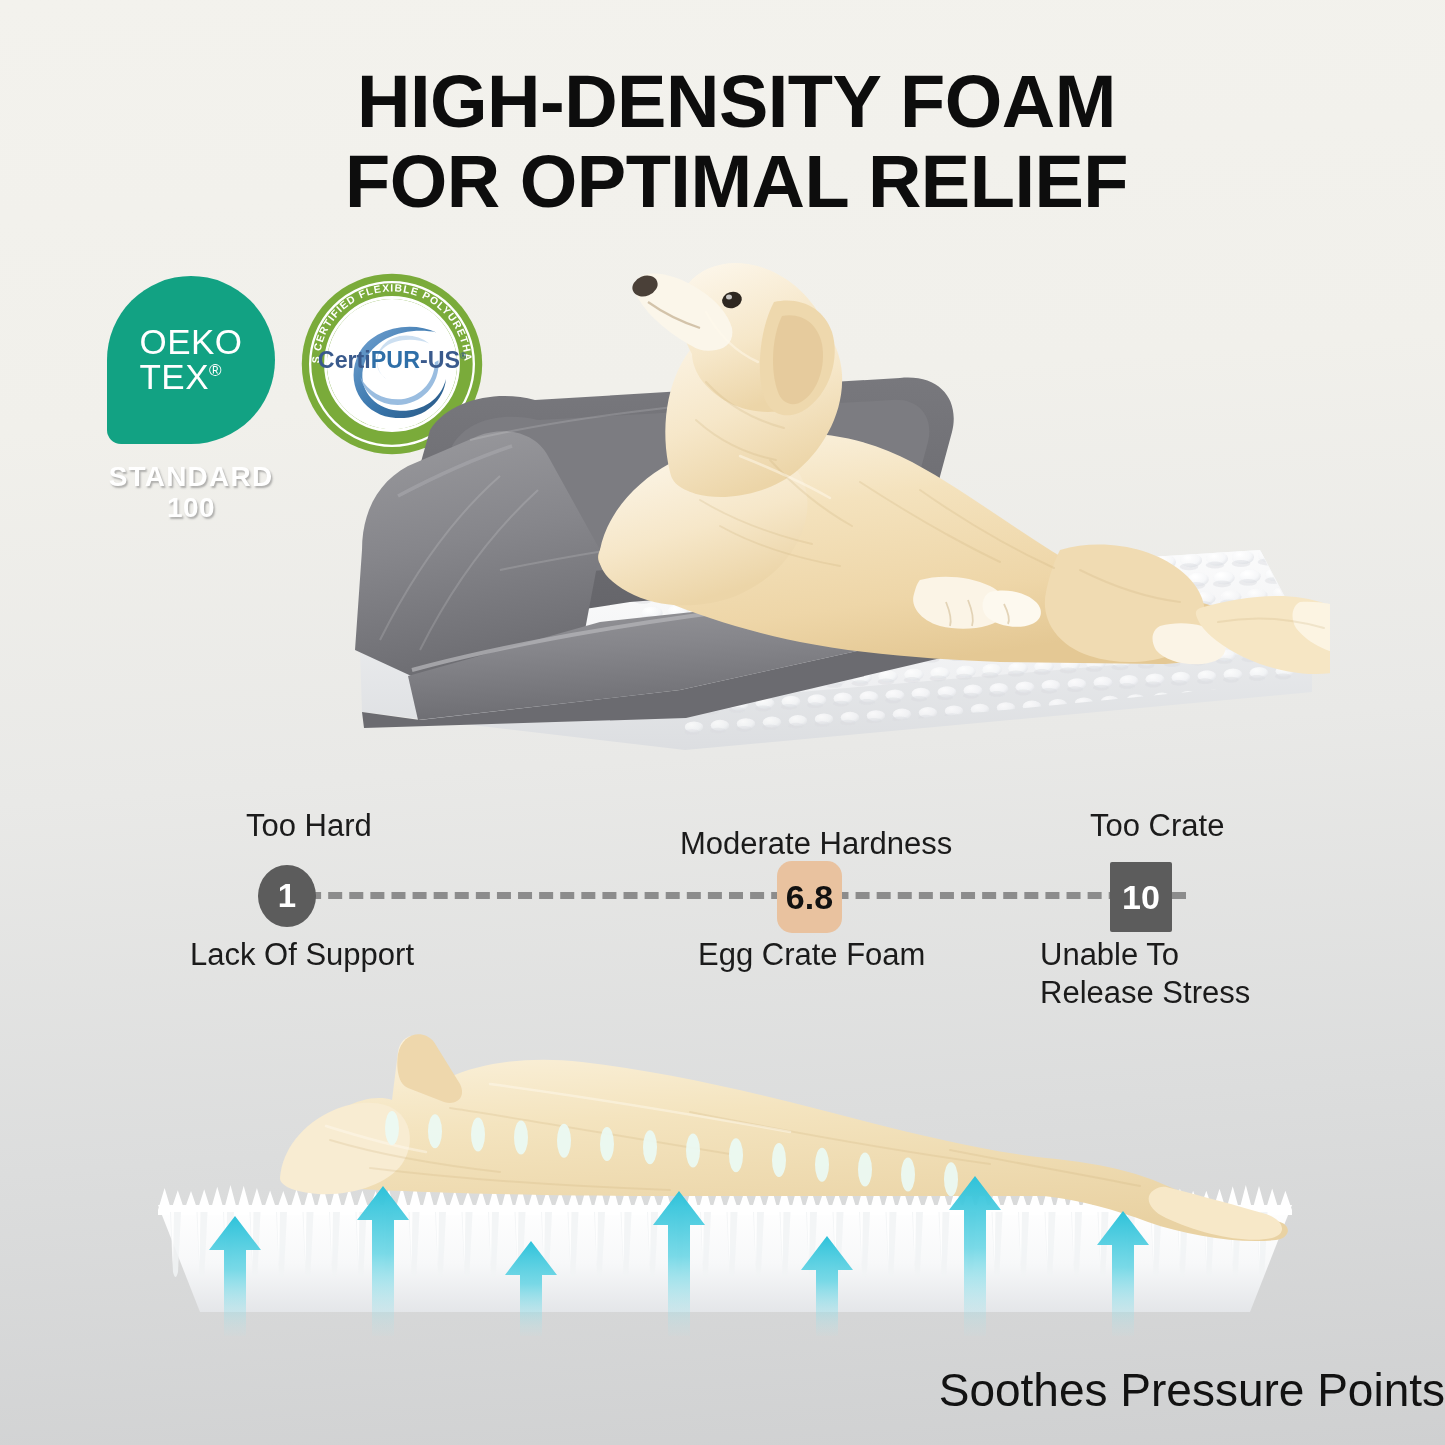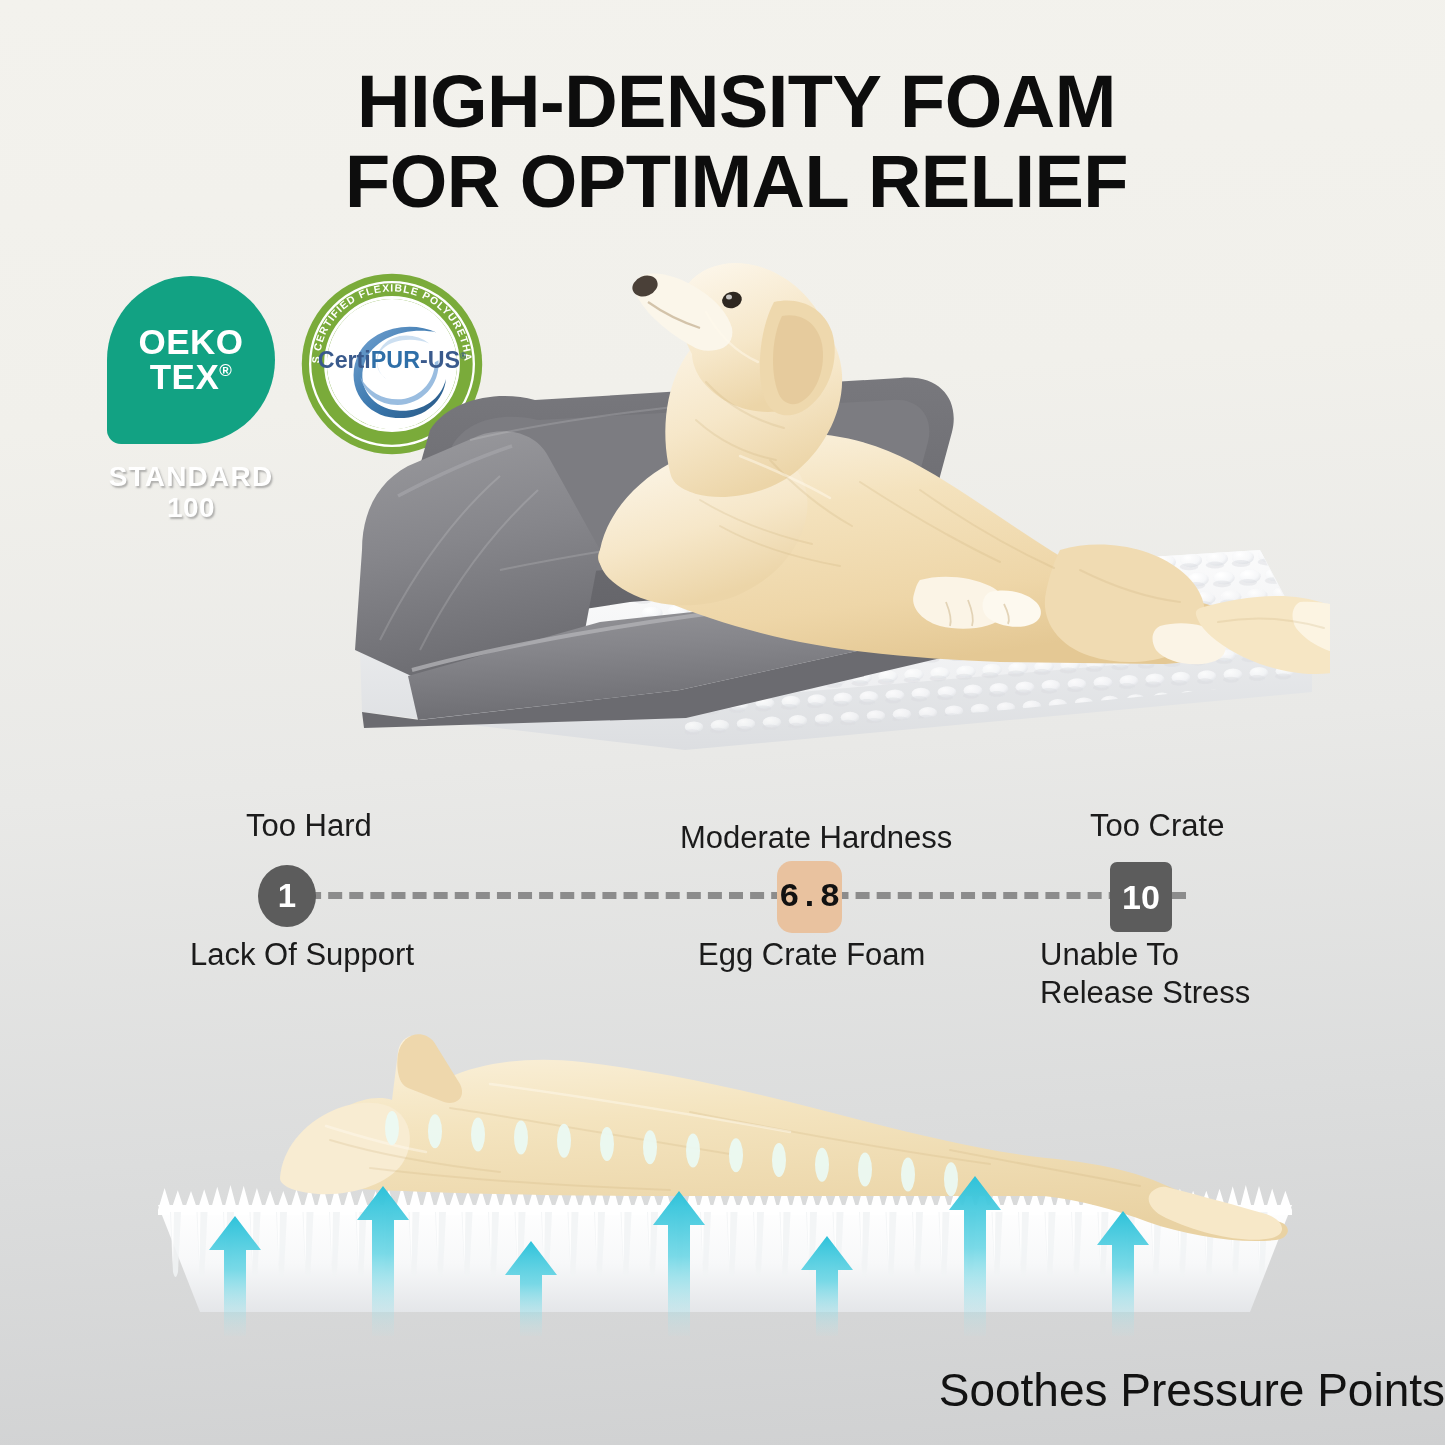--- a/index.html
+++ b/index.html
@@ -24,22 +24,22 @@
   
   #oeko-wrap{ position:absolute; left:96px; top:276px; width:190px; text-align:center; }
   #oeko-drop{
     width:168px; height:168px; margin:0 auto;
     background:#12a283;
     border-radius:84px 84px 84px 14px;
     position:relative;
     display:flex; align-items:center; justify-content:center;
   }
   #oeko-drop .txt{
-    color:#fff; font-weight:700; font-size:35px; line-height:1.0;
-    letter-spacing:0.5px; text-align:center; margin-top:-2px;
+    color:#fff; font-weight:400; font-size:35px; line-height:1.0;
+    letter-spacing:0.5px; text-align:left; margin-top:-2px;
   }
   #oeko-drop .txt .reg{ font-size:17px; vertical-align:super; }
   #oeko-std{
     margin-top:17px; color:#ffffff; font-weight:700;
     font-size:28px; line-height:1.12; letter-spacing:1.2px;
     text-shadow:1.5px 2px 2px rgba(120,120,120,.55);
   }
   #oeko-std .n{ display:block; letter-spacing:0.5px; }
 
   
@@ -57,22 +57,22 @@
            line-height:1.22; text-align:left; }
   #sc-line{
     position:absolute; left:136px; top:84px; width:900px; height:0;
     border-top:7px dashed #8c8c8c;
   }
   .marker{ position:absolute; display:flex; align-items:center; justify-content:center;
            font-weight:700; }
   #m1{ left:108px; top:57px; width:58px; height:62px; border-radius:50%;
        background:#5c5c5c; color:#fff; font-size:33px; }
   #m68{ left:627px; top:53px; width:65px; height:72px; border-radius:15px;
-        background:#e9c29f; color:#111; font-size:34px;font-family:Liberation Mono, monospace; }
-  #m10{ left:960px; top:54px; width:62px; height:70px; border-radius:7px;
+        background:#e9c29f; color:#111; font-size:34px; }
+  #m10{ left:960px; top:54px; width:62px; height:70px; border-radius:2px;
         background:#5c5c5c; color:#fff; font-size:34px; }
 
   
   #photo-bottom{ position:absolute; left:130px; top:1000px; width:1190px; height:340px; }
   #photo-bottom svg{ width:100%; height:100%; display:block; }
 
   
   #caption{
     position:absolute; left:0; right:0; top:1363px; text-align:right;
     font-size:46px; color:#121212;
@@ -734,21 +734,21 @@
       <path d="M440,206 C470,218 502,232 530,248"></path>
       <path d="M406,62 C418,84 436,102 458,112"></path>
     </g>
   </g>
 </svg>
 </div>
 
 <div id="scale">
 
   <div class="sc-top" style="left:96px;  top:0;">Too Hard</div>
-  <div class="sc-top" style="left:530px; top:12px;">Moderate Hardness</div>
+  <div class="sc-top" style="left:530px; top:18px;">Moderate Hardness</div>
   <div class="sc-top" style="left:940px; top:0;">Too Crate</div>
 
   <div id="sc-line"></div>
 
   <div class="marker" id="m1">1</div>
   <div class="marker" id="m68">6.8</div>
   <div class="marker" id="m10">10</div>
 
   <div class="sc-bot" style="left:40px;  top:128px;">Lack Of Support</div>
   <div class="sc-bot" style="left:548px; top:128px;">Egg Crate Foam</div>

